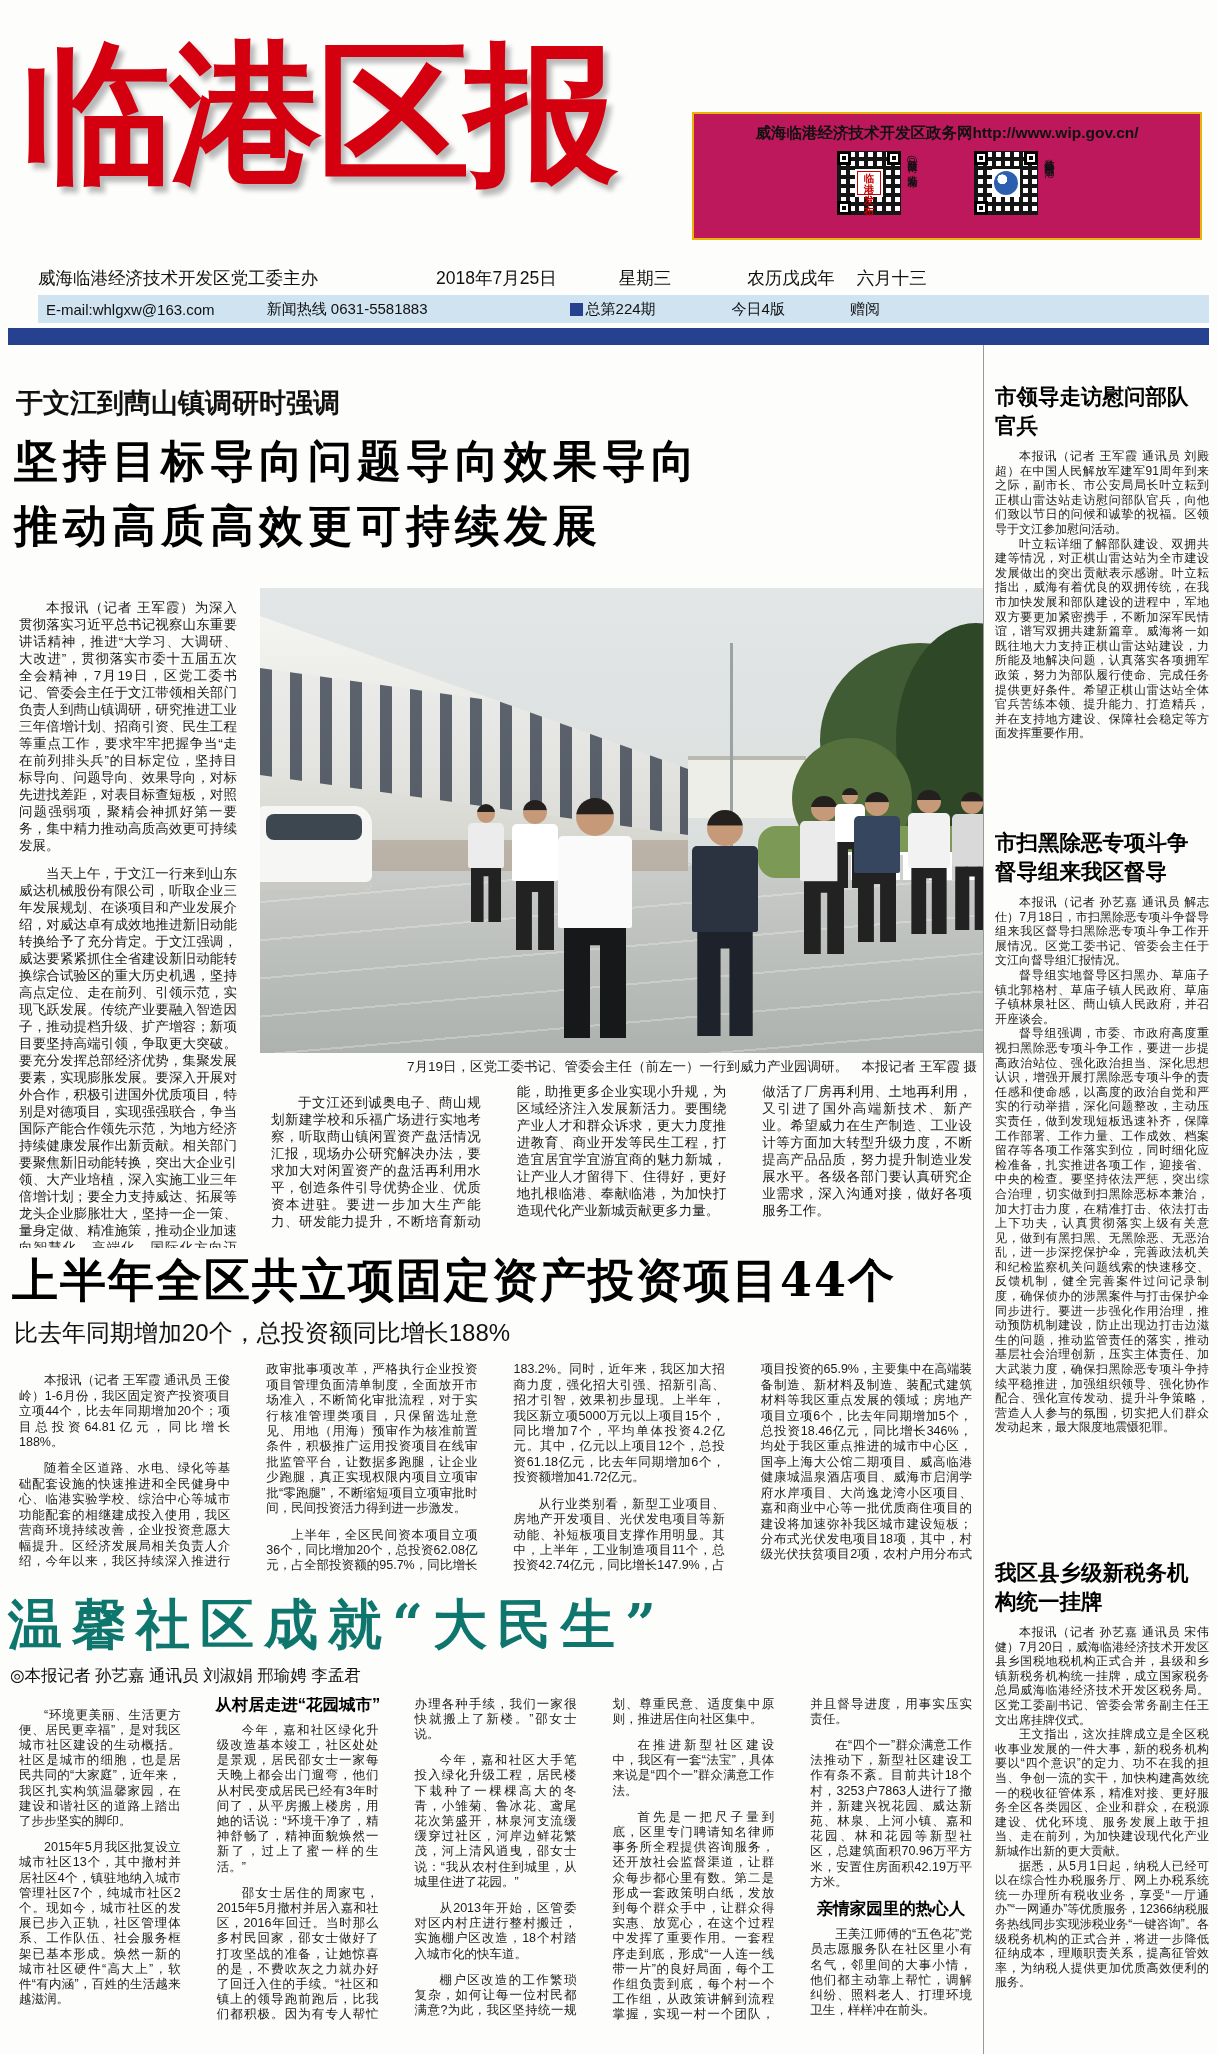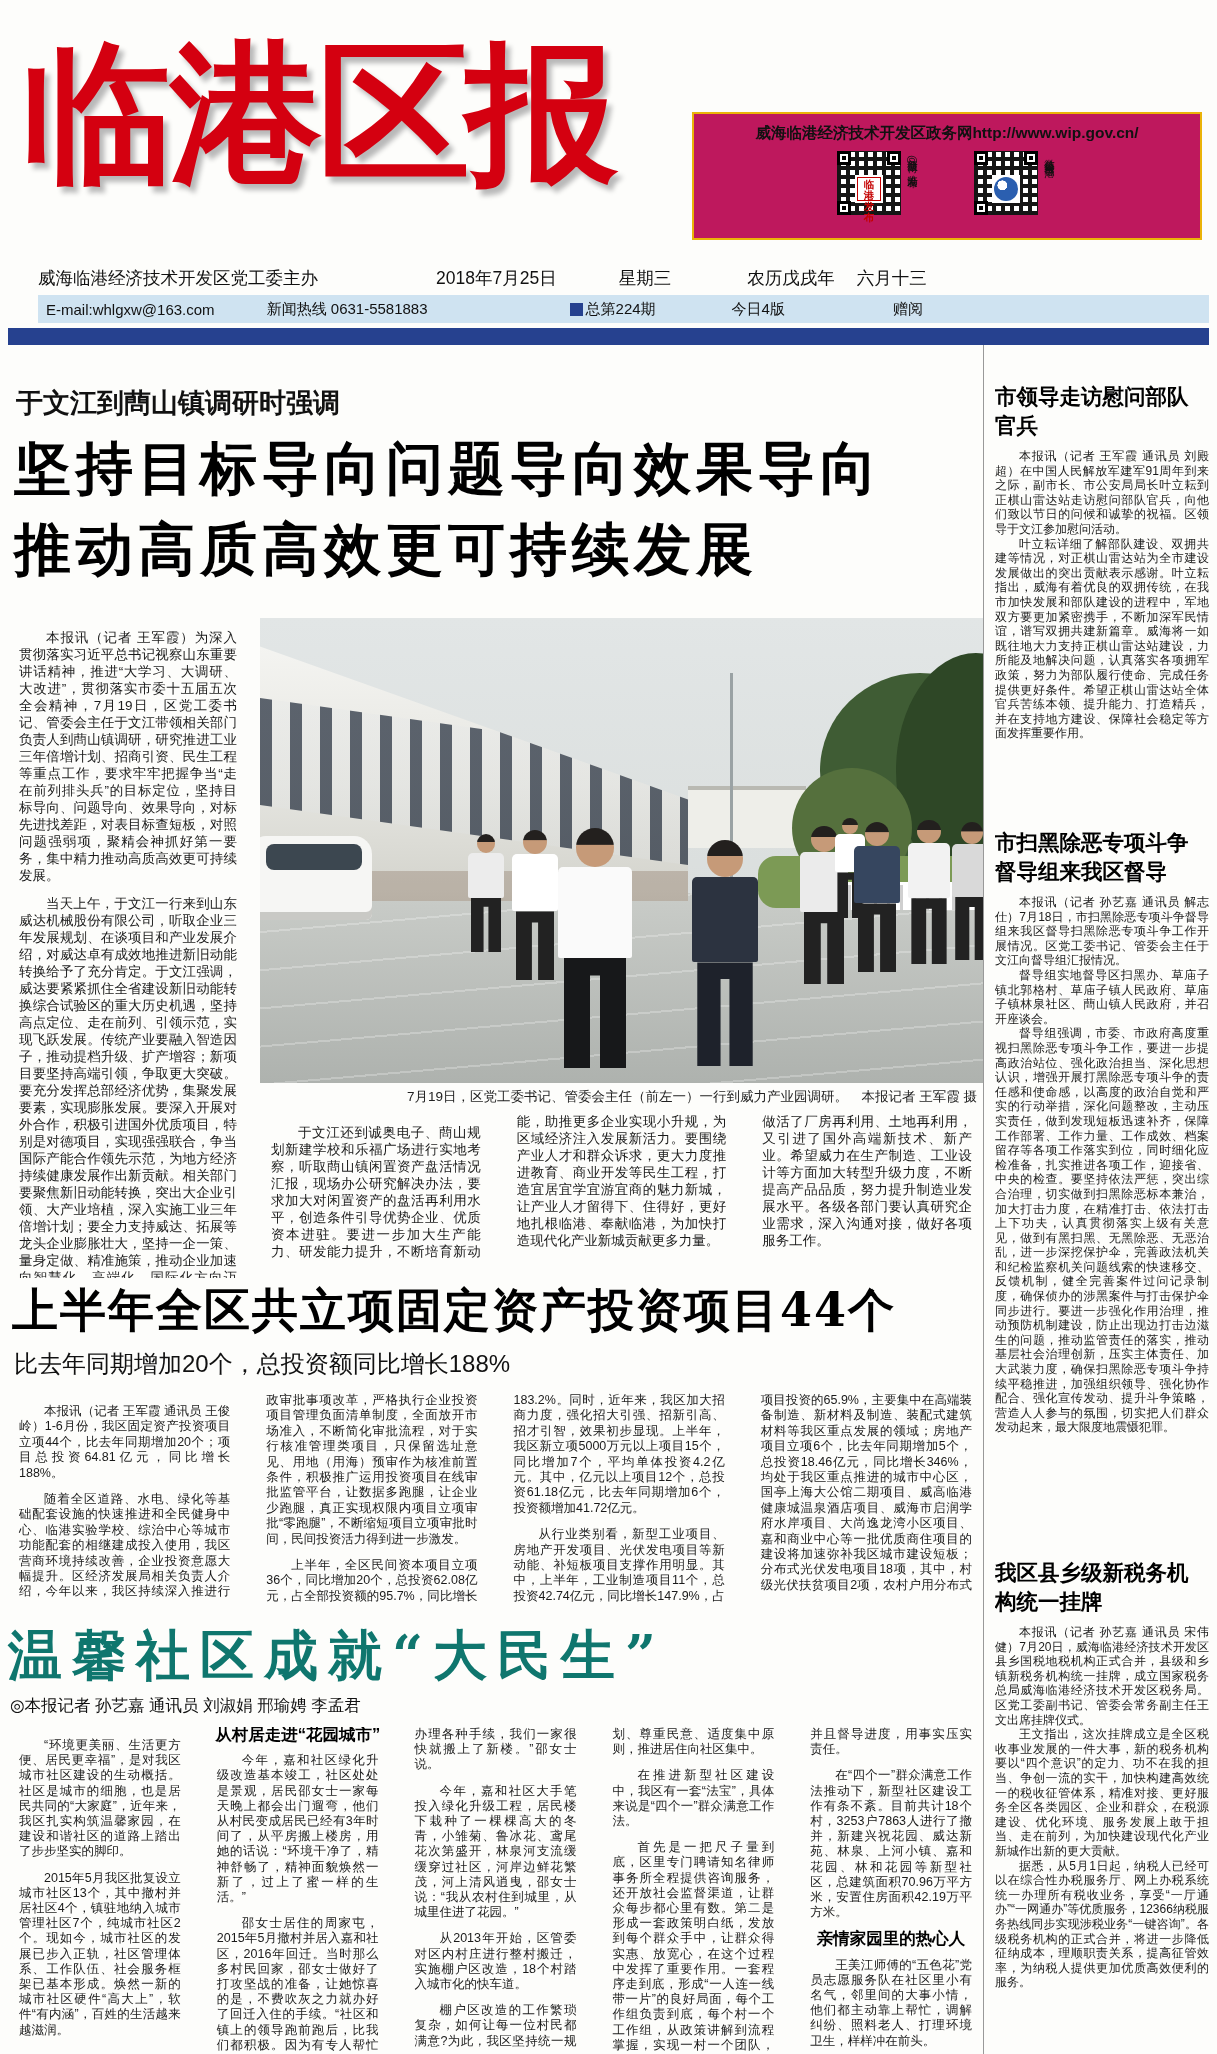--- a/index.html
+++ b/index.html
@@ -13,44 +13,44 @@
   .gov-box{position:absolute;top:112px;left:692px;width:506px;height:124px;border:2px solid #eab308;background:#be185d;}
   .gov-url{margin-top:9px;text-align:center;font-size:15.5px;font-weight:bold;color:#111;}
   .qr-row{display:flex;justify-content:center;gap:54px;margin-top:7px;}
   .qr-group{display:flex;gap:5px;}
   .qr{position:relative;width:64px;height:64px;background:
         repeating-linear-gradient(90deg,#151515 0 4px,transparent 4px 9px),
         repeating-linear-gradient(0deg,#151515 0 4px,#fff 4px 9px);}
   .fp{position:absolute;width:14px;height:14px;border:3px solid #000;background:#fff;box-sizing:border-box;}
   .fp i{position:absolute;inset:2px;background:#000;}
   .fp.tl{top:0;left:0}.fp.tr{top:0;right:0}.fp.bl{bottom:0;left:0}
-  .qr-center{position:absolute;top:24px;left:18px;width:28px;height:28px;background:#fff;
+  .qr-center{position:absolute;top:18px;left:18px;width:28px;height:28px;background:#fff;
         display:flex;align-items:center;justify-content:center;}
   .seal{font-size:10.5px;line-height:1.05;color:#c40000;border:1px solid #c40000;padding:1px;
         width:24px;height:24px;box-sizing:border-box;text-align:center;font-weight:bold;background:#fff;}
   .wechat-logo{width:24px;height:24px;border-radius:50%;background:radial-gradient(circle at 35% 35%,#fff 0 22%,#2b5fb0 23% 100%);}
   .qr-label{writing-mode:vertical-rl;font-size:10.5px;letter-spacing:1px;color:#111;}
   .org-row{position:absolute;top:266px;left:38px;font-size:17.5px;white-space:nowrap;color:#111;}
   .org-row b{font-weight:normal;}
   .org-row .d1{margin-left:118px}.org-row .d2{margin-left:62px}.org-row .d3{margin-left:76px}.org-row .d4{margin-left:22px}
   .contact-bar{position:absolute;top:295px;left:38px;right:8px;height:28px;background:#cfe3f1;
         display:flex;align-items:center;font-size:15px;color:#111;white-space:nowrap;}
   .contact-bar .c1{margin-left:8px}.contact-bar .c2{margin-left:52px}
   .contact-bar .c3{margin-left:142px;display:flex;align-items:center;gap:3px;}
-  .contact-bar .c4{margin-left:76px}.contact-bar .c5{margin-left:108px}
+  .contact-bar .c4{margin-left:76px}.contact-bar .c5{margin-left:65px}
   .sq{display:inline-block;width:13px;height:13px;background:#26418f;}
   .blue-bar{position:absolute;left:8px;right:8px;bottom:0;height:17px;background:#26418f;}
   
   #content{display:flex;padding:0 8px;}
   #main-left{width:975px;}
   #sidebar{width:214px;border-left:1px solid #999;padding-left:11px;padding-top:38px;box-sizing:content-box;}
   
   .kicker{margin:40px 0 0 8px;font-size:27px;font-weight:600;color:#111;}
   .lead-h1{margin:14px 0 0 6px;font-family:"DejaVu Serif","Liberation Serif",serif;font-weight:bold;
-        font-size:57px;line-height:1.17;letter-spacing:5px;color:#000;}
+        font-size:44px;line-height:1.17;letter-spacing:5px;color:#000;}
   .lead-body{display:flex;margin-top:36px;}
   .lead-col1{width:240px;height:660px;overflow:hidden;font-size:13.5px;line-height:17px;text-align:justify;}
   .lead-right{flex:1;margin-left:12px;}
   .para{margin:11px;text-indent:2em;}
   .para.cont{text-indent:0;}
   .photo{position:relative;height:465px;background:linear-gradient(#e2e6e6 0%,#dadedd 60%,#cfd2cf 100%);overflow:hidden;}
   .caption{margin-top:5px;text-align:right;font-size:13.5px;color:#222;padding-right:6px;}
   .after-cols{margin-top:7px;height:152px;overflow:hidden;column-count:3;column-gap:14px;
         font-size:13.5px;line-height:17px;text-align:justify;}
   

